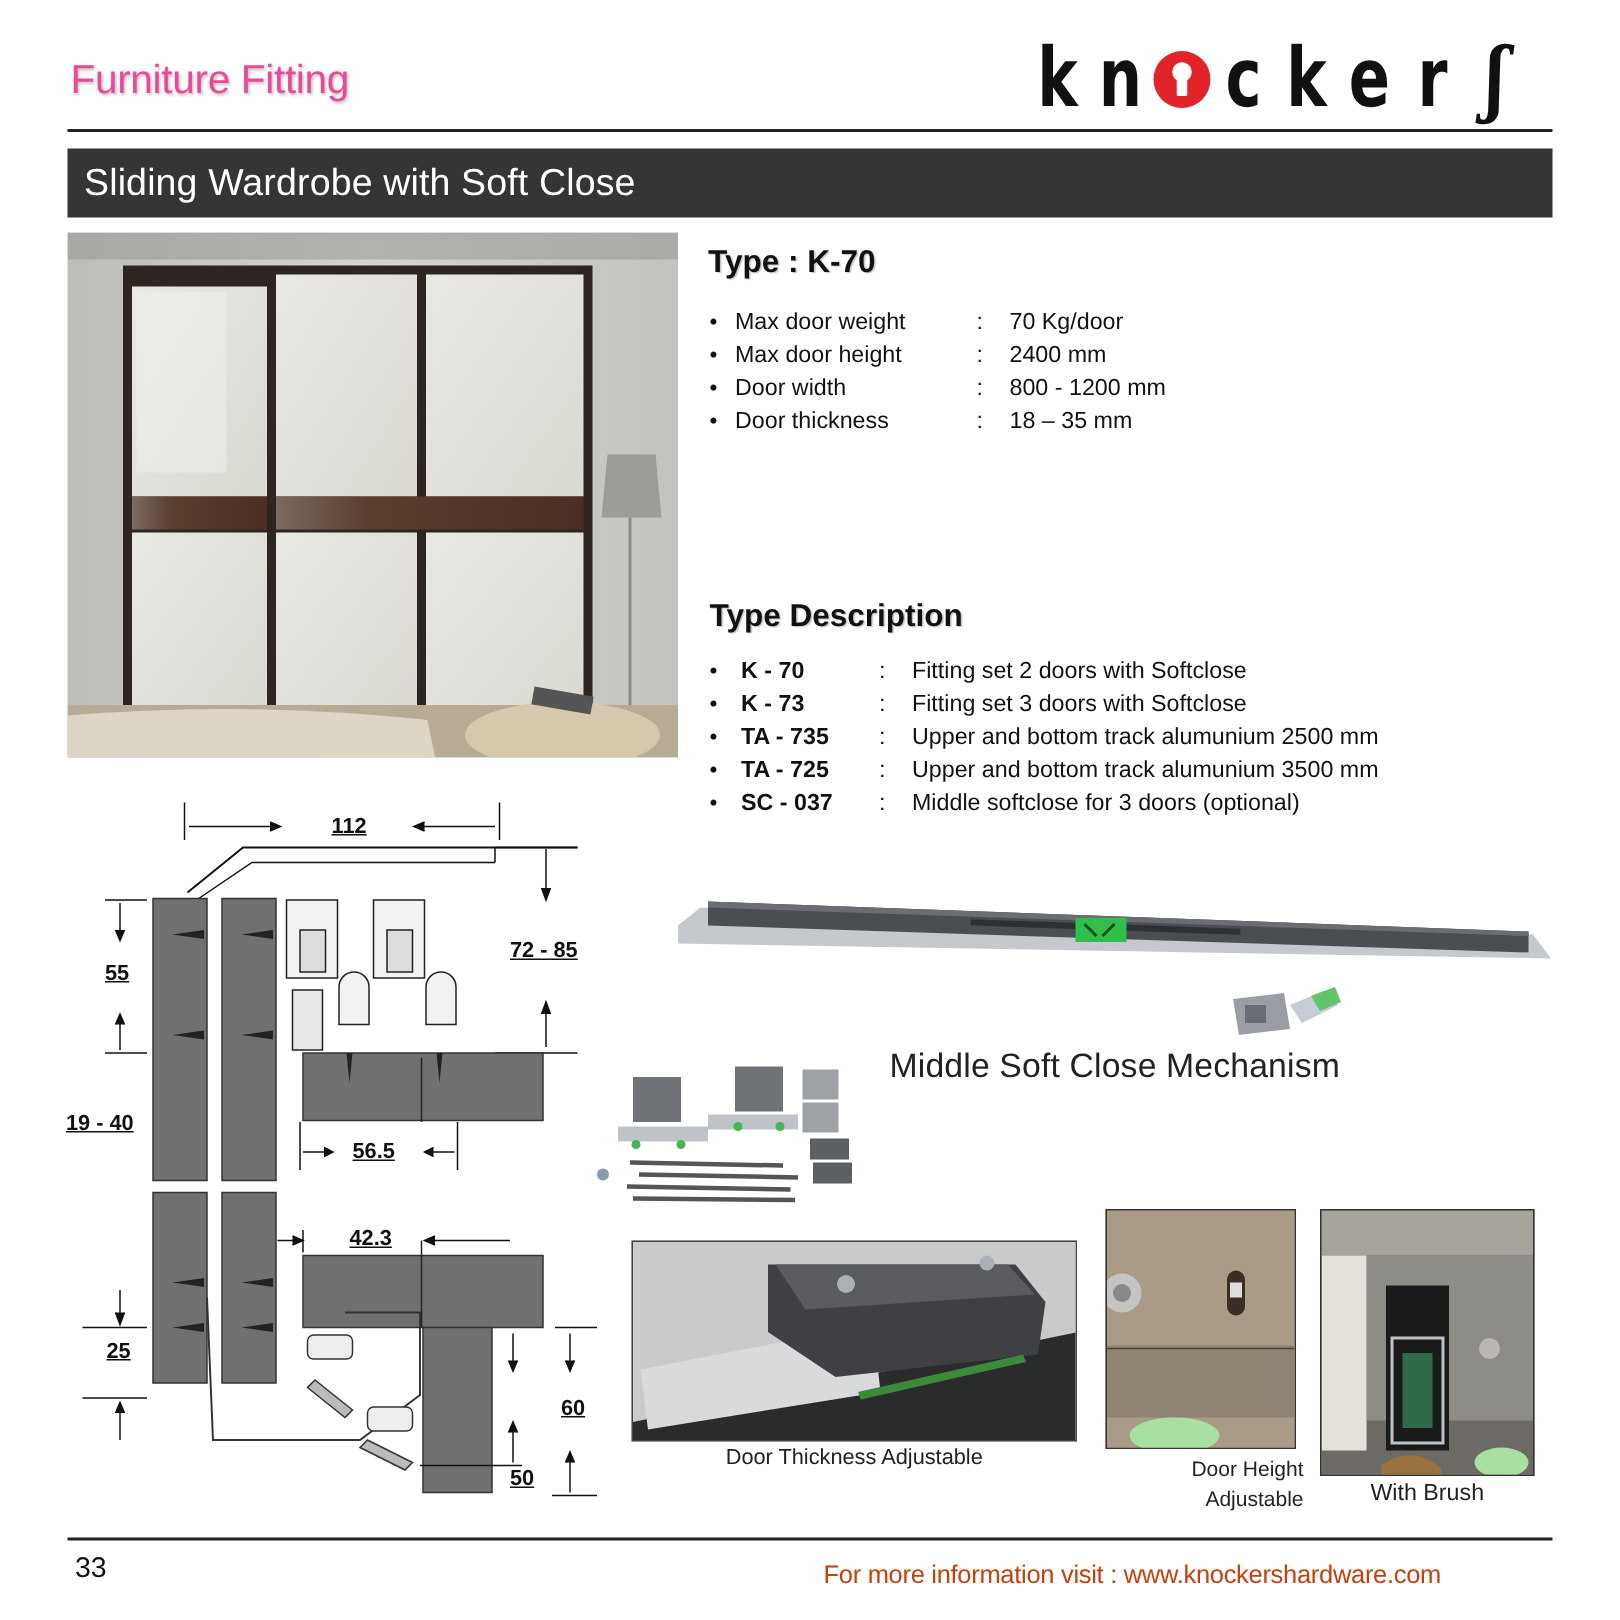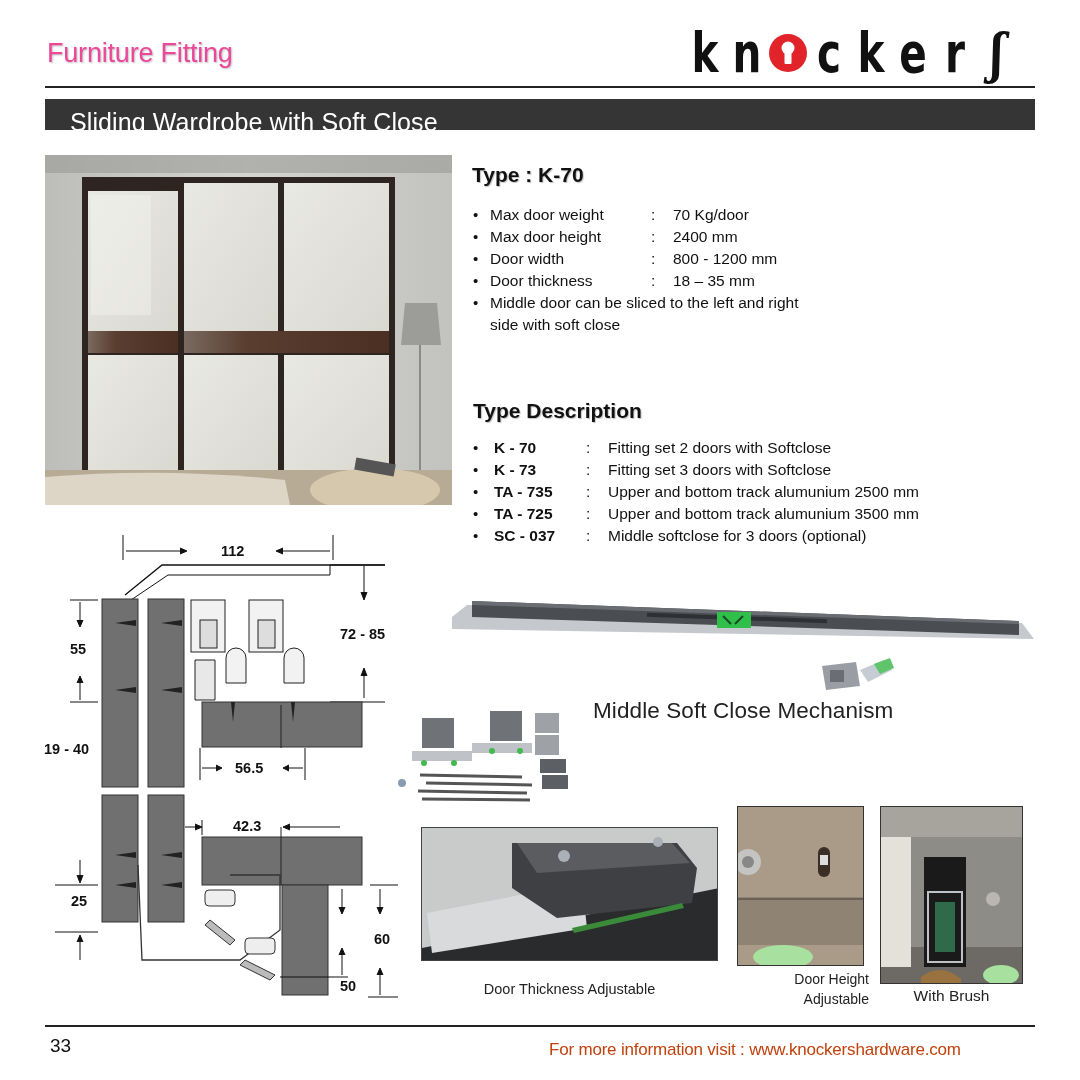--- a/index.html
+++ b/index.html
@@ -8,21 +8,21 @@
 
   .abs { position: absolute; }
 
   
   .page-title { left: 47px; top: 38px; font-size: 27px; color: #ec4899; text-shadow: 1px 1px 2px rgba(0,0,0,0.25); letter-spacing: -0.2px; }
   .logo { left: 684px; top: 27px; height: 52px; display: flex; align-items: center; gap: 0; }
   .logo-letter { font-family: "DejaVu Sans", sans-serif; font-weight: bold; font-size: 52px; color: #111; line-height: 52px; width: 42px; text-align: center; transform: scaleX(0.78) scaleY(1.05); }
   .logo-o { width: 44px; height: 44px; display: flex; align-items: center; justify-content: center; margin: 0 -2px; }
   .header-rule { left: 45px; top: 86px; width: 990px; height: 2px; background: #222; }
 
-  .section-bar { left: 45px; top: 99px; width: 990px; height: 31px; background: #353535; color: #fff; font-size: 25px; padding-left: 25px; line-height: 46px; letter-spacing: 0.1px; }
+  .section-bar { left: 45px; top: 99px; width: 990px; height: 46px; background: #353535; color: #fff; font-size: 25px; padding-left: 11px; line-height: 46px; letter-spacing: 0.1px; }
 
   
   .photo-wardrobe { left: 45px; top: 155px; width: 407px; height: 350px; overflow: hidden; background: #c9c9c6; }
 
   
   .spec-title { left: 472px; top: 163px; font-size: 21px; font-weight: bold; text-shadow: 1px 1px 1px rgba(0,0,0,0.25); }
   .spec-list { left: 472px; top: 204px; width: 420px; font-size: 15.5px; line-height: 22px; }
   .spec-row { display: flex; position: relative; padding-left: 18px; }
   .spec-row::before { content: "•"; position: absolute; left: 1px; top: 0; font-size: 15px; }
   .spec-label { width: 161px; }
@@ -31,30 +31,30 @@
 
   .desc-title { left: 473px; top: 399px; font-size: 21px; font-weight: bold; text-shadow: 1px 1px 1px rgba(0,0,0,0.25); }
   .desc-list { left: 472px; top: 437px; width: 520px; font-size: 15.5px; line-height: 22px; }
   .desc-row { display: flex; position: relative; padding-left: 22px; }
   .desc-row::before { content: "•"; position: absolute; left: 1px; top: 0; font-size: 15px; }
   .desc-code { width: 92px; font-weight: bold; }
   .desc-colon { width: 22px; }
 
   
   .diagram { left: 30px; top: 530px; width: 380px; height: 480px; }
-  .dim-label { position: absolute; font-size: 14.5px; font-weight: bold; color: #111; }
+  .dim-label { position: absolute; font-size: 14.5px; font-weight: bold; color: #111; text-decoration: underline; }
 
   
   .mech-track { left: 447px; top: 597px; width: 587px; height: 48px; }
   .mech-caption { left: 593px; top: 698px; font-size: 22.5px; color: #222; letter-spacing: 0.1px; }
   .mech-clip { left: 816px; top: 656px; width: 80px; height: 36px; }
   .kit-photo { left: 392px; top: 703px; width: 196px; height: 100px; }
 
   .photo-thickness { left: 421px; top: 827px; width: 297px; height: 134px; border: 1px solid #444; overflow: hidden; background: #c8cac9; }
-  .cap-thickness { left: 421px; top: 964px; width: 297px; text-align: center; font-size: 14.5px; color: #222; margin-top: 17px; }
+  .cap-thickness { left: 421px; top: 964px; width: 297px; text-align: center; font-size: 14.5px; color: #222; }
   .photo-height { left: 737px; top: 806px; width: 127px; height: 160px; border: 1px solid #333; overflow: hidden; background: #a89a86; }
   .cap-height { left: 737px; top: 969px; width: 132px; text-align: right; font-size: 14px; line-height: 20px; color: #222; }
   .photo-brush { left: 880px; top: 806px; width: 143px; height: 178px; border: 1px solid #333; overflow: hidden; background: #8e8a82; }
   .cap-brush { left: 880px; top: 987px; width: 143px; text-align: center; font-size: 15.5px; color: #222; }
 
   
   .footer-rule { left: 45px; top: 1025px; width: 990px; height: 2px; background: #222; }
   .page-number { left: 50px; top: 1035px; font-size: 19px; color: #111; }
   .footer-link { left: 549px; top: 1040px; font-size: 17px; color: #c2410c; letter-spacing: -0.2px; }
 </style>
@@ -144,26 +144,20 @@
   <div class="spec-row">
     <span class="spec-label">Door width</span>
     <span class="spec-colon">:</span>
     <span>800 - 1200 mm</span>
   </div>
   <div class="spec-row">
     <span class="spec-label">Door thickness</span>
     <span class="spec-colon">:</span>
     <span>18 – 35 mm</span>
   </div>
-  <div class="spec-row">
-    <span class="spec-full">
-      <span>Middle door can be sliced to the left and right</span><br>
-      <span>side with soft close</span>
-    </span>
-  </div>
 </div>
 
 <div class="abs desc-title">Type Description</div>
 
 <div class="abs desc-list">
   <div class="desc-row">
     <span class="desc-code">K - 70</span>
     <span class="desc-colon">:</span>
     <span>Fitting set 2 doors with Softclose</span>
   </div>

